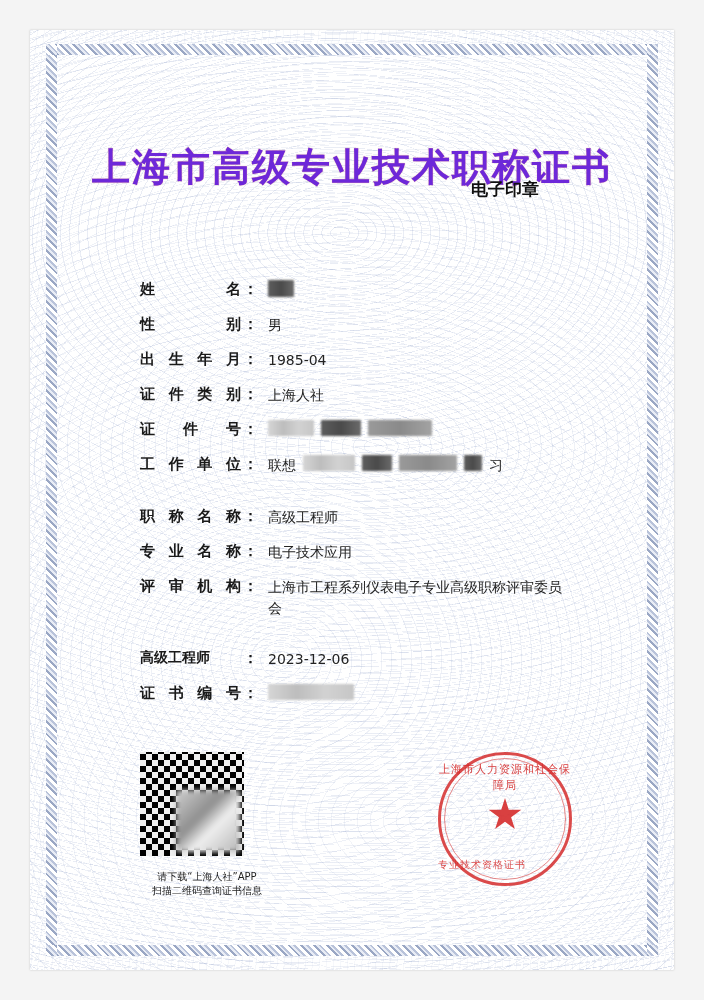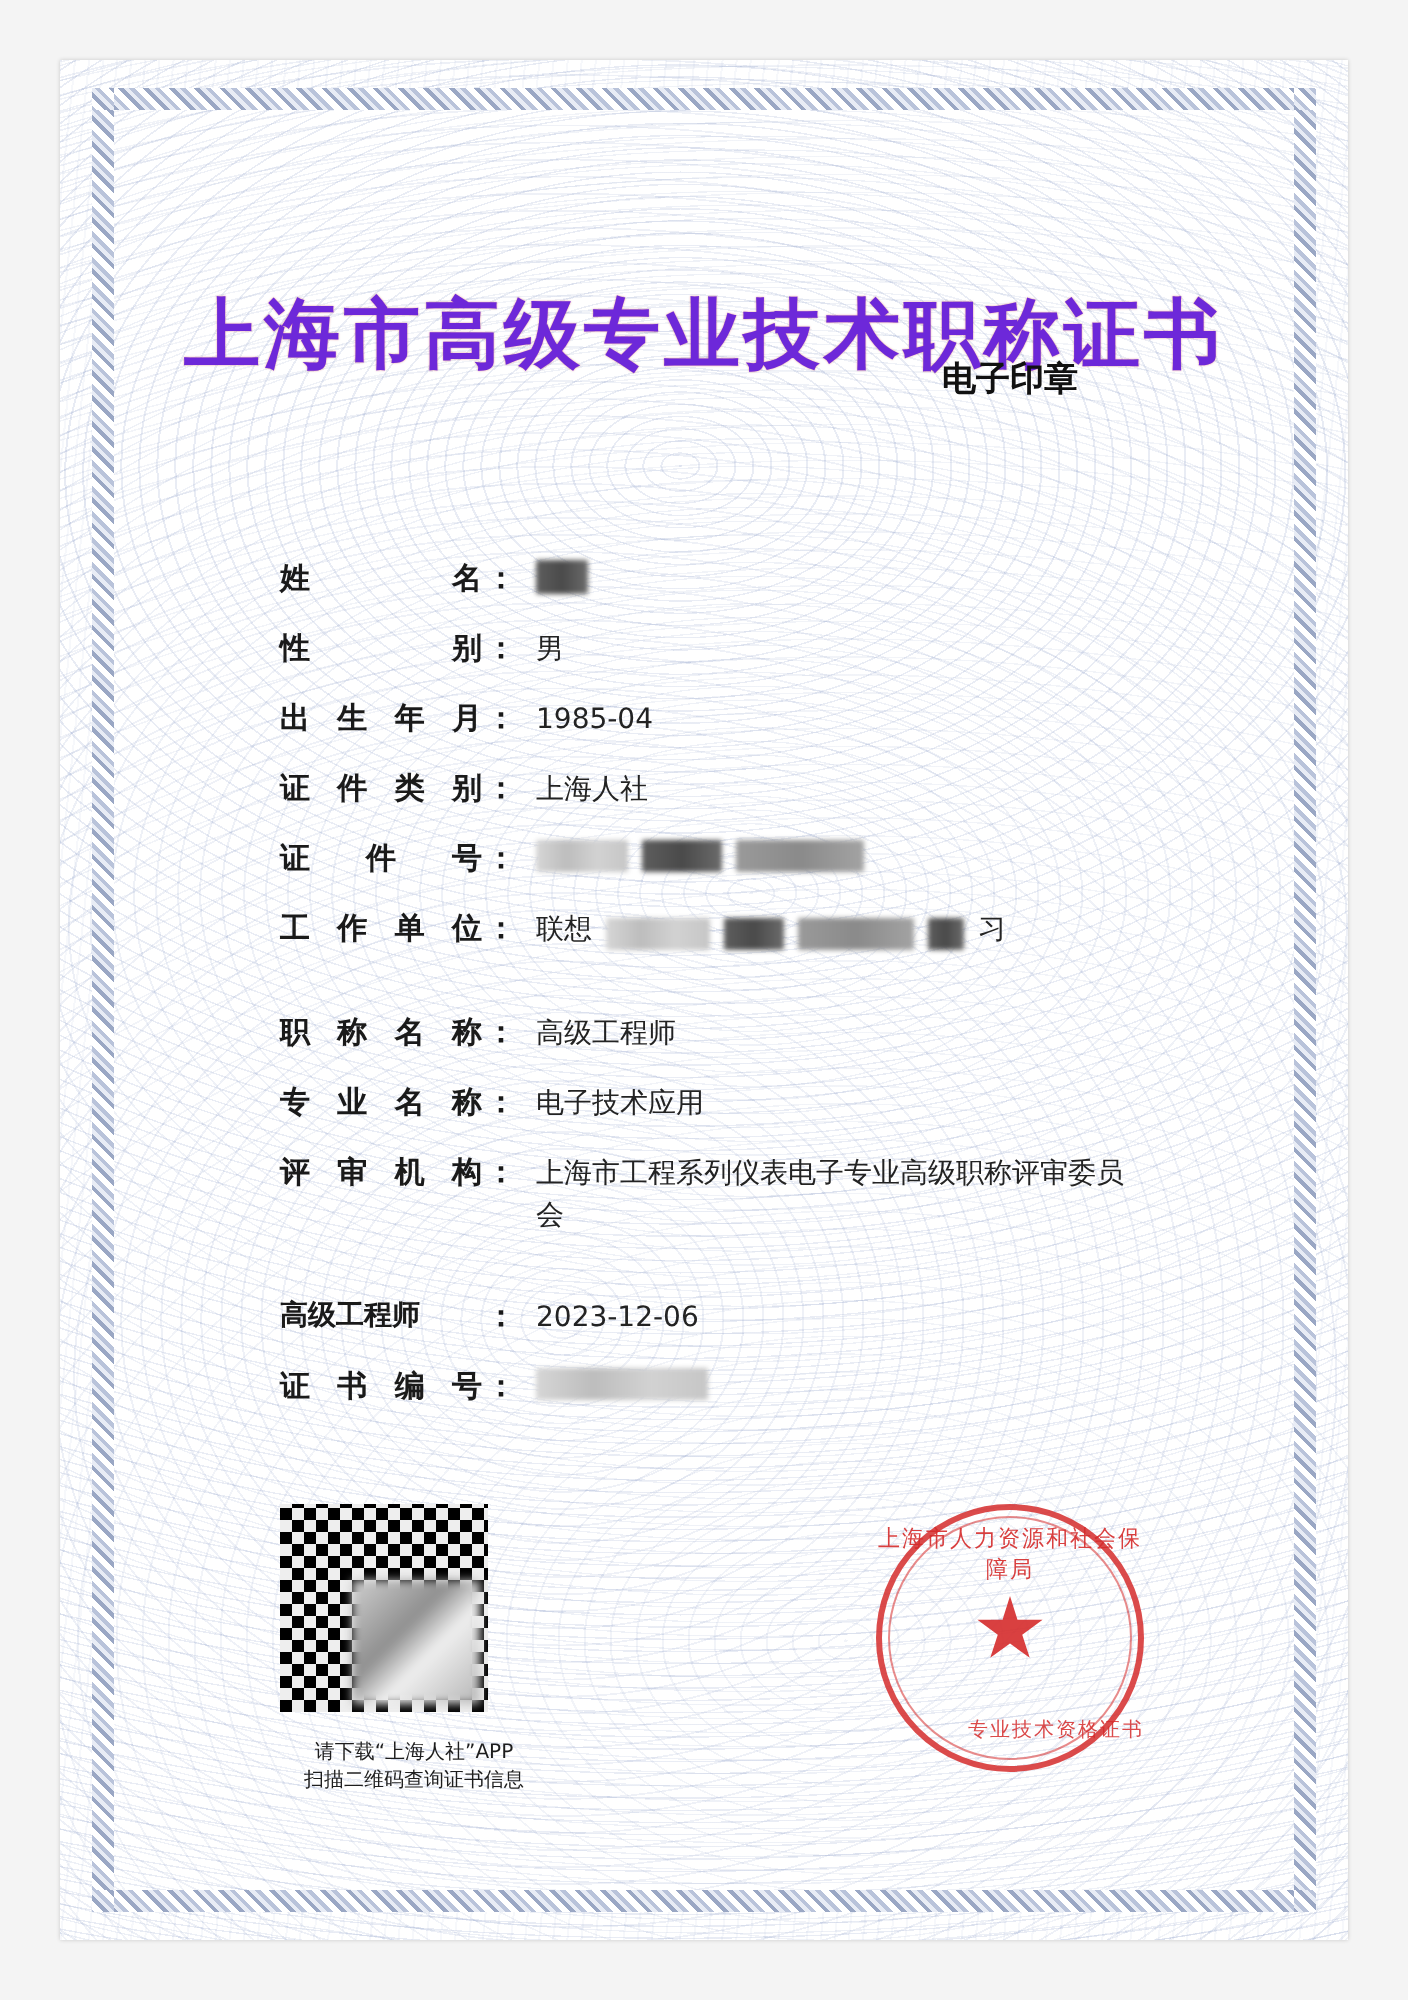--- a/index.html
+++ b/index.html
@@ -167,21 +167,21 @@
     filter: blur(1.2px);
     border-radius: 1px;
   }
   .redact.dark {
     background: linear-gradient(90deg,#5e5e5e,#4a4a4a,#6b6b6b);
   }
   .redact.mid {
     background: linear-gradient(90deg,#9a9a9a,#8a8a8a,#a3a3a3);
   }
 
-  .redact-row { display: flex; align-items: flex-end; gap: 7px; padding-left: 10px; }
+  .redact-row { display: flex; align-items: flex-start; gap: 7px; padding-left: 10px; }
 
   
   .qr {
     position: absolute;
     left: 110px;
     top: 722px;
     width: 104px;
     height: 104px;
     background:
       repeating-linear-gradient(0deg, #111 0 6px, #fff 6px 12px),
@@ -251,21 +251,21 @@
     font-size: 11px;
     color: #d52b2b;
     letter-spacing: 1px;
     opacity: 0.9;
     transform: scaleY(1.05);
   }
   .seal-bottom-text {
     position: absolute;
     left: 0; right: 0;
     bottom: 14px;
-    text-align: right;
+    text-align: left;
     font-family: "DejaVu Sans", sans-serif;
     font-size: 10px;
     color: #d52b2b;
     letter-spacing: 1px;
     opacity: 0.85;
   }
   .seal-label {
     position: absolute;
     left: 50%;
     top: 108px;

